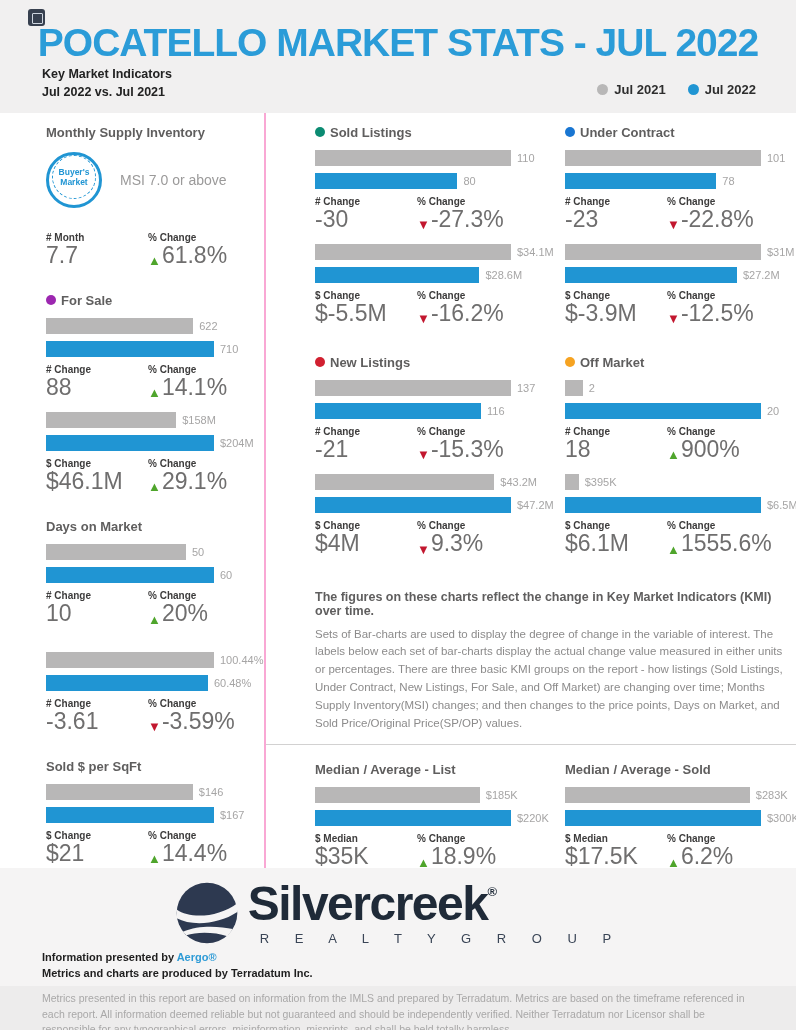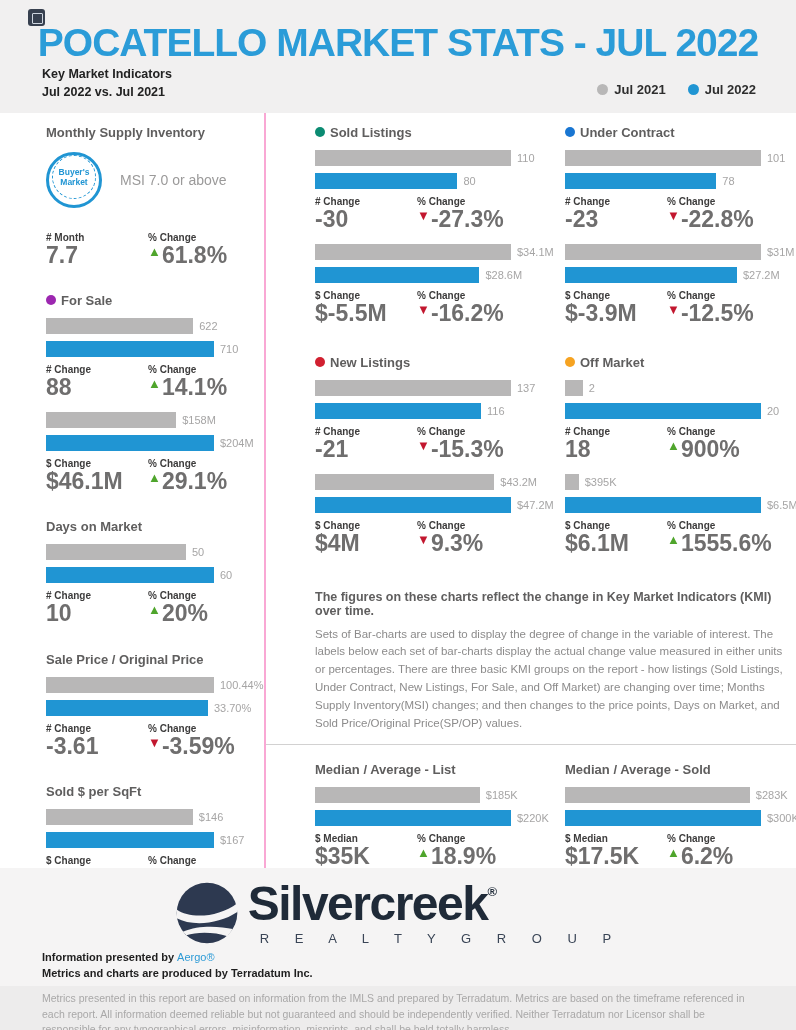--- a/index.html
+++ b/index.html
@@ -28,21 +28,21 @@
   .bar-row { display:flex; align-items:center; height:16px; margin-bottom:7px; }
   .left-panel .bar-row { width:168px; }
   .grid-cell .bar-row { width:196px; }
   .bar { height:16px; flex:0 0 auto; }
   .bar.gray { background:#b8b7b7; }
   .bar.blue { background:#2095d3; }
   .bar-label { margin-left:6px; font-size:11px; color:#a6a5a5; white-space:nowrap; }
 
   .stats { display:grid; grid-template-columns:102px auto; margin-top:3px; }
   .stat-label { font-size:10px; font-weight:bold; color:#3d3c3c; white-space:nowrap; }
-  .stat-value { font-size:23px; font-weight:bold; color:#6f6e6e; display:flex; align-items:flex-start; line-height:1.05; white-space:nowrap; }
+  .stat-value { font-size:23px; font-weight:normal; color:#6f6e6e; display:flex; align-items:flex-end; line-height:1.05; white-space:nowrap; }
   .tri { font-size:13px; line-height:1; margin-top:2px; margin-right:1px; }
   .tri.up { color:#4fa52c; }
   .tri.down { color:#c2172f; }
 
   .group { margin-bottom:13px; }
   .section { margin-bottom:30px; }
   .left-panel .section { margin-bottom:26px; }
 
   
   .msi-badge-row { display:flex; align-items:center; margin:12px 0 24px 0; }
@@ -63,21 +63,21 @@
   .h-divider { border-top:1px solid #d2d1d1; margin-top:12px; }
   .bottom-grid { margin-top:17px; }
 
   
   .footer { background:#f5f4f4; height:162px; position:relative; }
   .logo-row { display:flex; align-items:center; justify-content:center; padding-top:12px; gap:8px; }
   .brand { font-size:48px; font-weight:bold; color:#1f2a38; letter-spacing:-1.5px; line-height:1; }
   .brand sup { font-size:13px; font-weight:bold; vertical-align:24px; letter-spacing:0; }
   .tagline { font-size:13px; color:#3a4556; letter-spacing:11px; margin-top:3px; text-align:center; padding-left:12px; }
   .info { margin:4px 0 0 42px; font-size:11px; font-weight:bold; color:#1e1e1e; line-height:1.45; }
-  .info a { color:#2e9bd6; text-decoration:none; font-weight:normal;margin-top:36px; }
+  .info a { color:#2e9bd6; text-decoration:none; font-weight:bold;margin-top:36px; }
   .disclaimer-band { background:#edecec; margin-top:4px; padding:5px 48px 12px 42px; }
   .disclaimer { font-size:10.5px; color:#a9a8a8; line-height:1.5; }
 </style>
 </head>
 <body>
 
 <div class="page">
 
   <div class="header">
     <div class="app-icon"></div>
@@ -217,32 +217,29 @@
                   <div class="stat-label">% Change</div>
                   <div class="stat-value">
                     <span class="tri up">▲</span>
                     <span class="num">20%</span>
                   </div>
                 </div>
               </div>
             </div>
           </section>
           <section class="section">
-            <div class="sec-header">
-              <span class="sec-title">Sale Price / Original Price</span>
-            </div>
             <div class="group">
               <div class="bars">
                 <div class="bar-row">
                   <div class="bar gray" style="width: 100%;"></div>
                   <span class="bar-label">100.44%</span>
                 </div>
                 <div class="bar-row">
                   <div class="bar blue" style="width: 96.4%;"></div>
-                  <span class="bar-label">33.70%</span>
+                  <span class="bar-label">60.48%</span>
                 </div>
               </div>
               <div class="stats">
                 <div class="stat">
                   <div class="stat-label"># Change</div>
                   <div class="stat-value">
                     <span class="num">-3.61</span>
                   </div>
                 </div>
                 <div class="stat">

